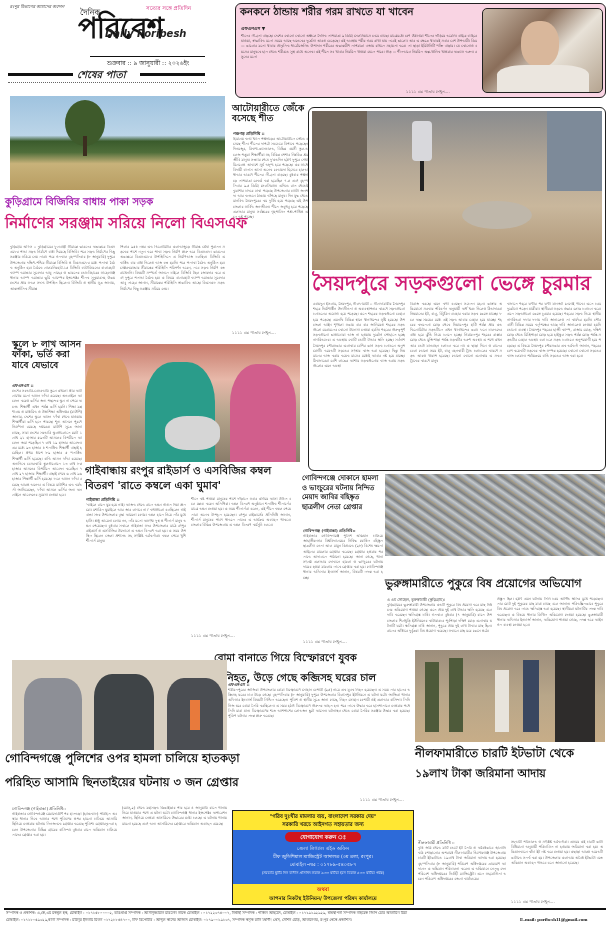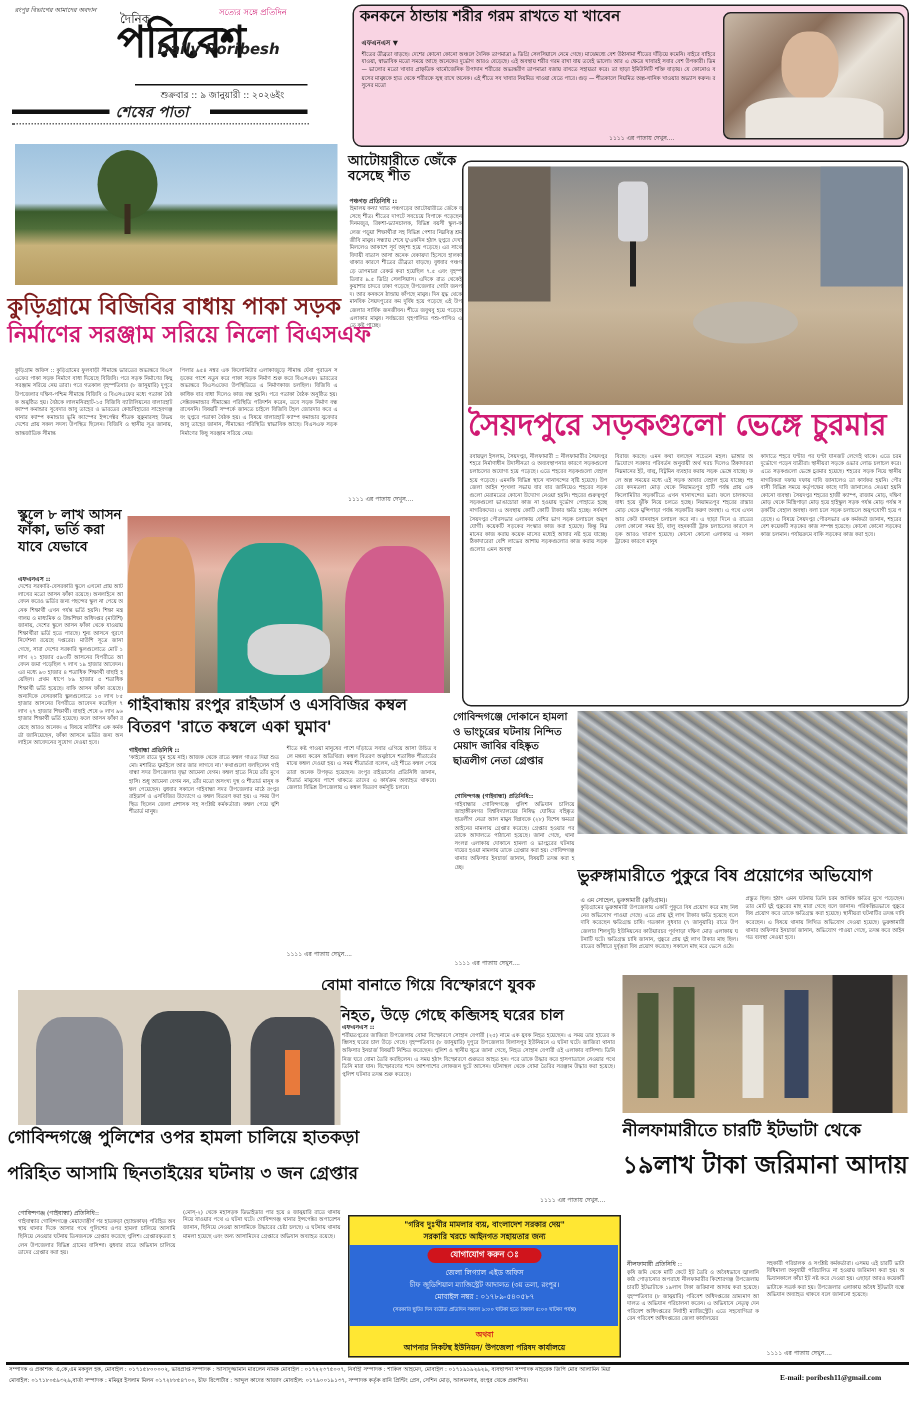--- a/index.html
+++ b/index.html
@@ -38,21 +38,21 @@
     <div class="abs" style="left:38px;top:12px;width:38px;height:46px;border-radius:45%;background:#d9b79b"></div>
     <div class="abs" style="left:26px;top:4px;width:62px;height:70px;border-radius:45% 45% 20% 20%;background:#5a3a27;z-index:-1"></div>
     <div class="abs" style="left:14px;top:56px;width:92px;height:32px;border-radius:30% 30% 0 0;background:#ebe6df"></div>
   </div>
 </div>
 
 <div class="abs photo" style="left:10px;top:96px;width:215px;height:94px;background:linear-gradient(180deg,#9fc3df 0%,#bcd5e8 42%,#3a5b2c 48%,#4f6e3a 60%,#c8b27a 72%,#b79c61 100%)">
   <div class="abs" style="left:55px;top:4px;width:40px;height:46px;border-radius:50%;background:#3e5a2b"></div>
   <div class="abs" style="left:73px;top:40px;width:4px;height:20px;background:#3b2d1f"></div>
 </div>
-<div class="abs hl" style="left:5px;top:196px;width:225px;font-size:15px;color:#7f1d1d;white-space:nowrap">কুড়িগ্রামে  বিজিবির বাধায় পাকা সড়ক</div>
+<div class="abs hl" style="left:5px;top:196px;width:225px;font-size:10px;color:#a21caf;white-space:nowrap">কুড়িগ্রামে  বিজিবির বাধায় পাকা সড়ক</div>
 <div class="abs hl" style="left:5px;top:215px;width:225px;font-size:15px;color:#d01a73;white-space:nowrap">নির্মাণের সরঞ্জাম সরিয়ে নিলো বিএসএফ</div>
 <div class="abs txt" style="left:10px;top:245px;width:105px;height:88px">কুড়িগ্রাম অফিস :: কুড়িগ্রামের ফুলবাড়ী সীমান্তে ভারতের অভ্যন্তরে বিএসএফের পাকা সড়ক নির্মাণে বাধা দিয়েছে বিজিবি। পরে সড়ক নির্মাণের কিছু সরঞ্জাম সরিয়ে নেয় তারা। পরে গতকাল বৃহস্পতিবার (৮ জানুয়ারি) দুপুরে উপজেলার দক্ষিণ-পশ্চিম সীমান্তে বিজিবি ও বিএসএফের মধ্যে পতাকা বৈঠক অনুষ্ঠিত হয়। বৈঠকে লালমনিরহাট-১৫ বিজিবি ব্যাটালিয়নের বালারহাট ক্যাম্প কমান্ডার সুবেদার আবু তাহের ও ভারতের কোচবিহারের সাহেবগঞ্জ থানার ক্যাম্প কমান্ডার ভূমি ক্যাম্পের ইন্সপেক্টর শীতক সুকুমারসহ উভয় দেশের প্রায় সকল সদস্য উপস্থিত ছিলেন। বিজিবি ও স্থানীয় সূত্র জানায়, আন্তর্জাতিক সীমান্ত</div>
 <div class="abs txt" style="left:120px;top:245px;width:105px;height:88px">পিলার ৯৫৪ নম্বর এক কিলোমিটার এলাকাজুড়ে সীমান্ত ঘেঁষা পুরাতন সড়কের পাশে নতুন করে পাকা সড়ক নির্মাণ শুরু করে বিএসএফ। ভারতের অভ্যন্তরে বিএসএফের উপস্থিতিতে এ নির্মাণকাজ চলছিল। বিজিবি একাধিক বার বাধা দিলেও কাজ বন্ধ হয়নি। পরে পতাকা বৈঠক অনুষ্ঠিত হয়। সেক্টরকমান্ডার সীমান্তের পরিস্থিতি পরিদর্শন করেন, তবে সড়ক নির্মাণ বন্ধ রাখেননি। বিষয়টি সম্পর্কে জানতে চাইলে বিজিবি টহল জোরদার করে এবং দুপুরে পতাকা বৈঠক হয়। এ বিষয়ে বালারহাট ক্যাম্প কমান্ডার সুবেদার আবু তাহের জানান, সীমান্তের পরিস্থিতি স্বাভাবিক আছে। বিএসএফ সড়ক নির্মাণের কিছু সরঞ্জাম সরিয়ে নেয়।</div>
 
 <div class="abs hl" style="left:232px;top:103px;width:76px;font-size:9px;color:#111">আটোয়ারীতে জেঁকে বসেছে শীত</div>
 <div class="abs" style="left:233px;top:131px;font-size:4px;font-weight:bold;color:#222">পঞ্চগড় প্রতিনিধি ::</div>
 <div class="abs txt" style="left:233px;top:137px;width:75px;height:190px">হিমালয় কন্যা খ্যাত পঞ্চগড়ের আটোয়ারীতে জেঁকে বসেছে শীত। শীতের দাপটে সবচেয়ে বিপাকে পড়েছেন দিনমজুর, রিকশা-ভ্যানচালক, বিভিন্ন বয়সী স্কুল-কলেজ পড়ুয়া শিক্ষার্থীরা সহ বিভিন্ন পেশার নিম্নবিত্ত শ্রমজীবি মানুষ। সন্ধ্যায় শেষে দু'একদিন হঠাৎ দুপুরে দেখা মিললেও আকাশে সূর্য অদৃশ্য হয়ে পড়েছে। এর সাথে বিদায়ী বাতাস আসা অনেক বেকায়দা হিসেবে হালকা থাকার কারণে শীতের তীব্রতা বাড়ছে। বুধবার পঞ্চগড়ে তাপমাত্রা রেকর্ড করা হয়েছিল ৭.৫ এবং বৃহস্পতিবার ৯.৫ ডিগ্রি সেলসিয়াস। এদিকে রাত থেকেই কুয়াশার চাদরে ঢাকা পড়েছে উপজেলার গোটা জনপদ। আর কনকনে ঠান্ডায় কাঁপছে মানুষ। দিন যুদ্ধ থেকে মানবিক সৈয়দপুরের কম দুর্বিষ হয়ে পড়েছে এই উপজেলার সার্বিক জনজীবন। শীতে জবুথবু হয়ে পড়েছে এলাকার মানুষ। সর্বস্তরের গৃহপালিত পশু-পাখিও এতে কষ্ট পাচ্ছে।</div>
 <div class="abs more" style="left:232px;top:330px">১১১১ এর পাতায় দেখুন....</div>
 
 <div class="abs" style="left:308px;top:107px;width:298px;height:364px;border:1.2px solid #222;border-radius:6px"></div>
@@ -128,21 +128,21 @@
 </div>
 
 <div class="abs photo" style="left:415px;top:650px;width:190px;height:92px;background:linear-gradient(180deg,#9c8d7b 0%,#b8a689 50%,#c7ad88 100%)">
   <div class="abs" style="left:10px;top:12px;width:14px;height:70px;background:#4e5a3a"></div>
   <div class="abs" style="left:34px;top:8px;width:14px;height:74px;background:#4e5a3a"></div>
   <div class="abs" style="left:80px;top:20px;width:14px;height:62px;background:#e8e4dc"></div>
   <div class="abs" style="left:108px;top:10px;width:16px;height:72px;background:#3a4760"></div>
   <div class="abs" style="left:140px;top:0px;width:40px;height:92px;background:#2e2c2b"></div>
 </div>
 <div class="abs hl" style="left:415px;top:747px;width:190px;font-size:11.5px;color:#111;white-space:nowrap">নীলফামারীতে চারটি ইটভাটা থেকে</div>
-<div class="abs hl" style="left:415px;top:768px;width:190px;font-size:16px;color:#111;white-space:nowrap">১৯লাখ টাকা জরিমানা আদায়</div>
+<div class="abs hl" style="left:415px;top:768px;width:190px;font-size:11px;color:#111;white-space:nowrap">১৯লাখ টাকা জরিমানা আদায়</div>
 <div class="abs" style="left:418px;top:840px;font-size:4px;color:#222">নীলফামারী প্রতিনিধি ::</div>
 <div class="abs txt" style="left:418px;top:846px;width:88px;height:58px">কৃষি জমি থেকে মাটি কেটে ইট তৈরি ও অবৈধভাবে জ্বালানি কাঠ পোড়ানোর অপরাধে নীলফামারীর কিশোরগঞ্জ উপজেলায় চারটি ইটভাটাকে ১৯লাখ টাকা জরিমানা আদায় করা হয়েছে। বৃহস্পতিবার (৮ জানুয়ারি) পরিবেশ অধিদপ্তরের ভ্রাম্যমাণ আদালত এ অভিযান পরিচালনা করেন। এ অভিযানে নেতৃত্ব দেন পরিবেশ অধিদপ্তরের নির্বাহী ম্যাজিস্ট্রেট। এতে সহযোগিতা করেন পরিবেশ অধিদপ্তরের জেলা কার্যালয়ের</div>
 <div class="abs txt" style="left:511px;top:840px;width:92px;height:58px">সহকারী পরিচালক ও সংশ্লিষ্ট কর্মকর্তারা। এসময় এই চারটি ভাটা বিধিমালা অনুযায়ী পরিচালিত না হওয়ায় জরিমানা করা হয়। অভিযানকালে কাঁচা ইট নষ্ট করে দেওয়া হয়। এছাড়া আরও কয়েকটি ভাটাকে সতর্ক করা হয়। উপজেলার এলাকায় অবৈধ ইটভাটা বন্ধে অভিযান অব্যাহত থাকবে বলে জানানো হয়েছে।</div>
 <div class="abs more" style="left:511px;top:899px">১১১১ এর পাতায় দেখুন....</div>
 
 <div class="abs rule" style="left:4px;top:908px;width:602px;height:1.5px"></div>
 <div class="abs" style="left:6px;top:911px;width:600px;font-size:3.7px;line-height:5px;color:#222;white-space:nowrap;overflow:hidden">সম্পাদক ও প্রকাশক: এ,কে,এম মকবুল হক, মোবাইল : ০১৭১৫৮০০০০২, ভারপ্রাপ্ত সম্পাদক : আসাদুজ্জামান মারলেন নামক মোবাইল : ০১৭২২৩৭৫০০৭, নির্বাহী সম্পাদক : শাকিল আহমেদ, মোবাইল : ০১৭১৯১৯২৯২৯, ব্যবস্থাপনা সম্পাদক নাহরেক জিপি মোর আলামিন মিয়া</div>
 <div class="abs" style="left:6px;top:918px;width:500px;font-size:3.7px;line-height:5px;color:#222;white-space:nowrap;overflow:hidden">মোবাইল: ০১৭১৮০৫৯৩২৯,বার্তা সম্পাদক : মমিনুর ইসলাম মিলন ০১৭২৮৮৫৪৭০০, চীফ রিপোর্টার : আব্দুল কাদের আজাদ মোবাইল: ০১৭৯০০১৯১৩৭, সম্পাদক কর্তৃক রানি প্রিন্টিং প্রেস, সেশিন মোড়, আলমনগর, রংপুর থেকে প্রকাশিত।</div>
 <div class="abs" style="left:520px;top:917px;font-size:5px;font-weight:bold;color:#111;font-family:'Liberation Serif',serif;white-space:nowrap">E-mail: poribesh11@gmail.com</div>
 

